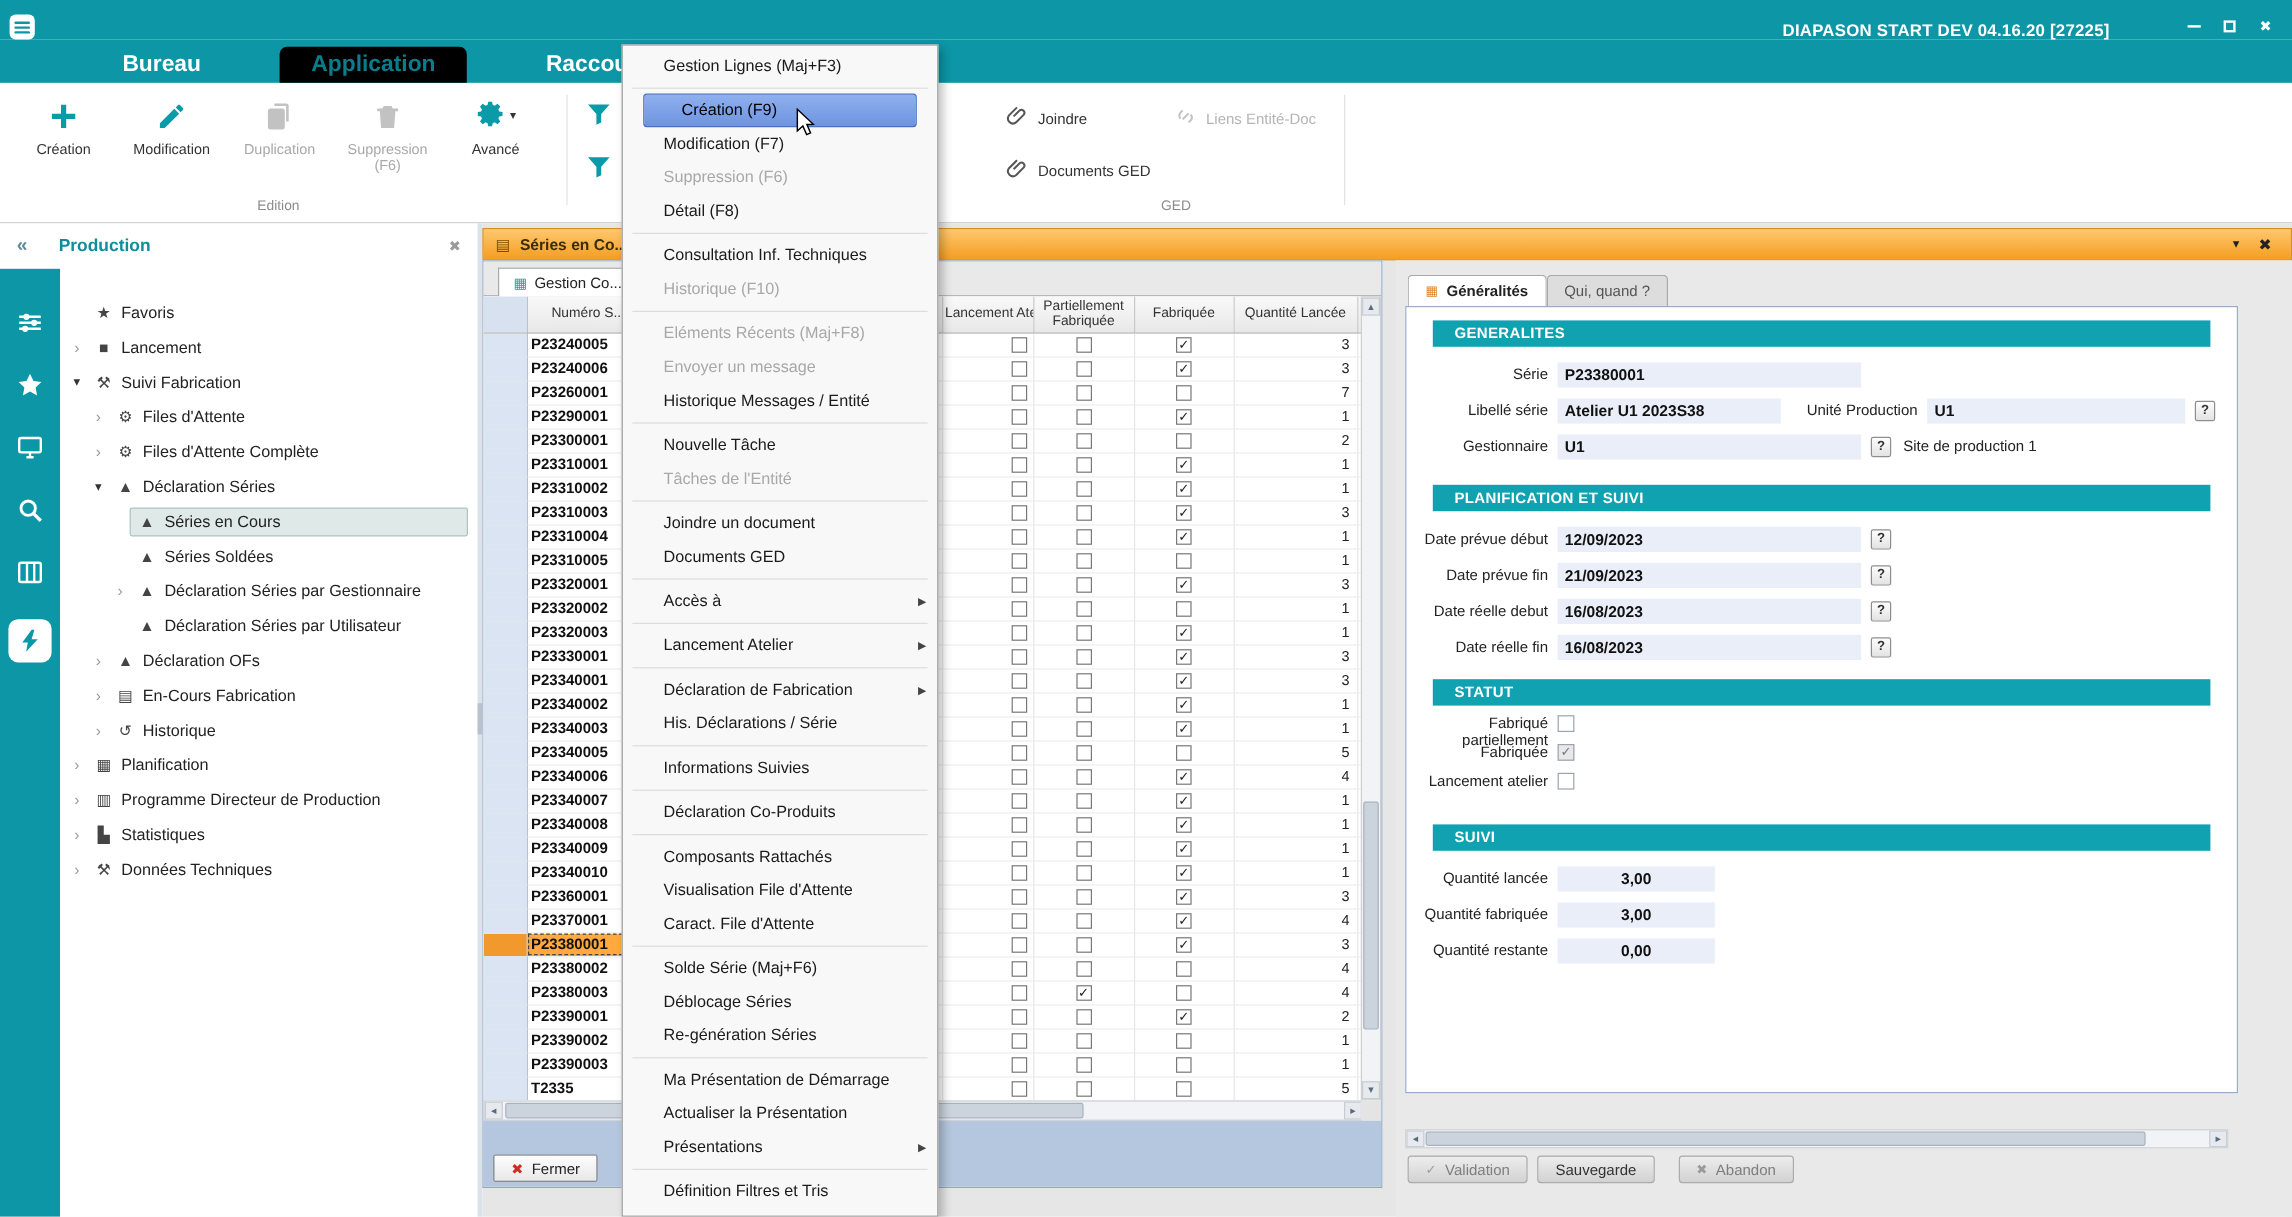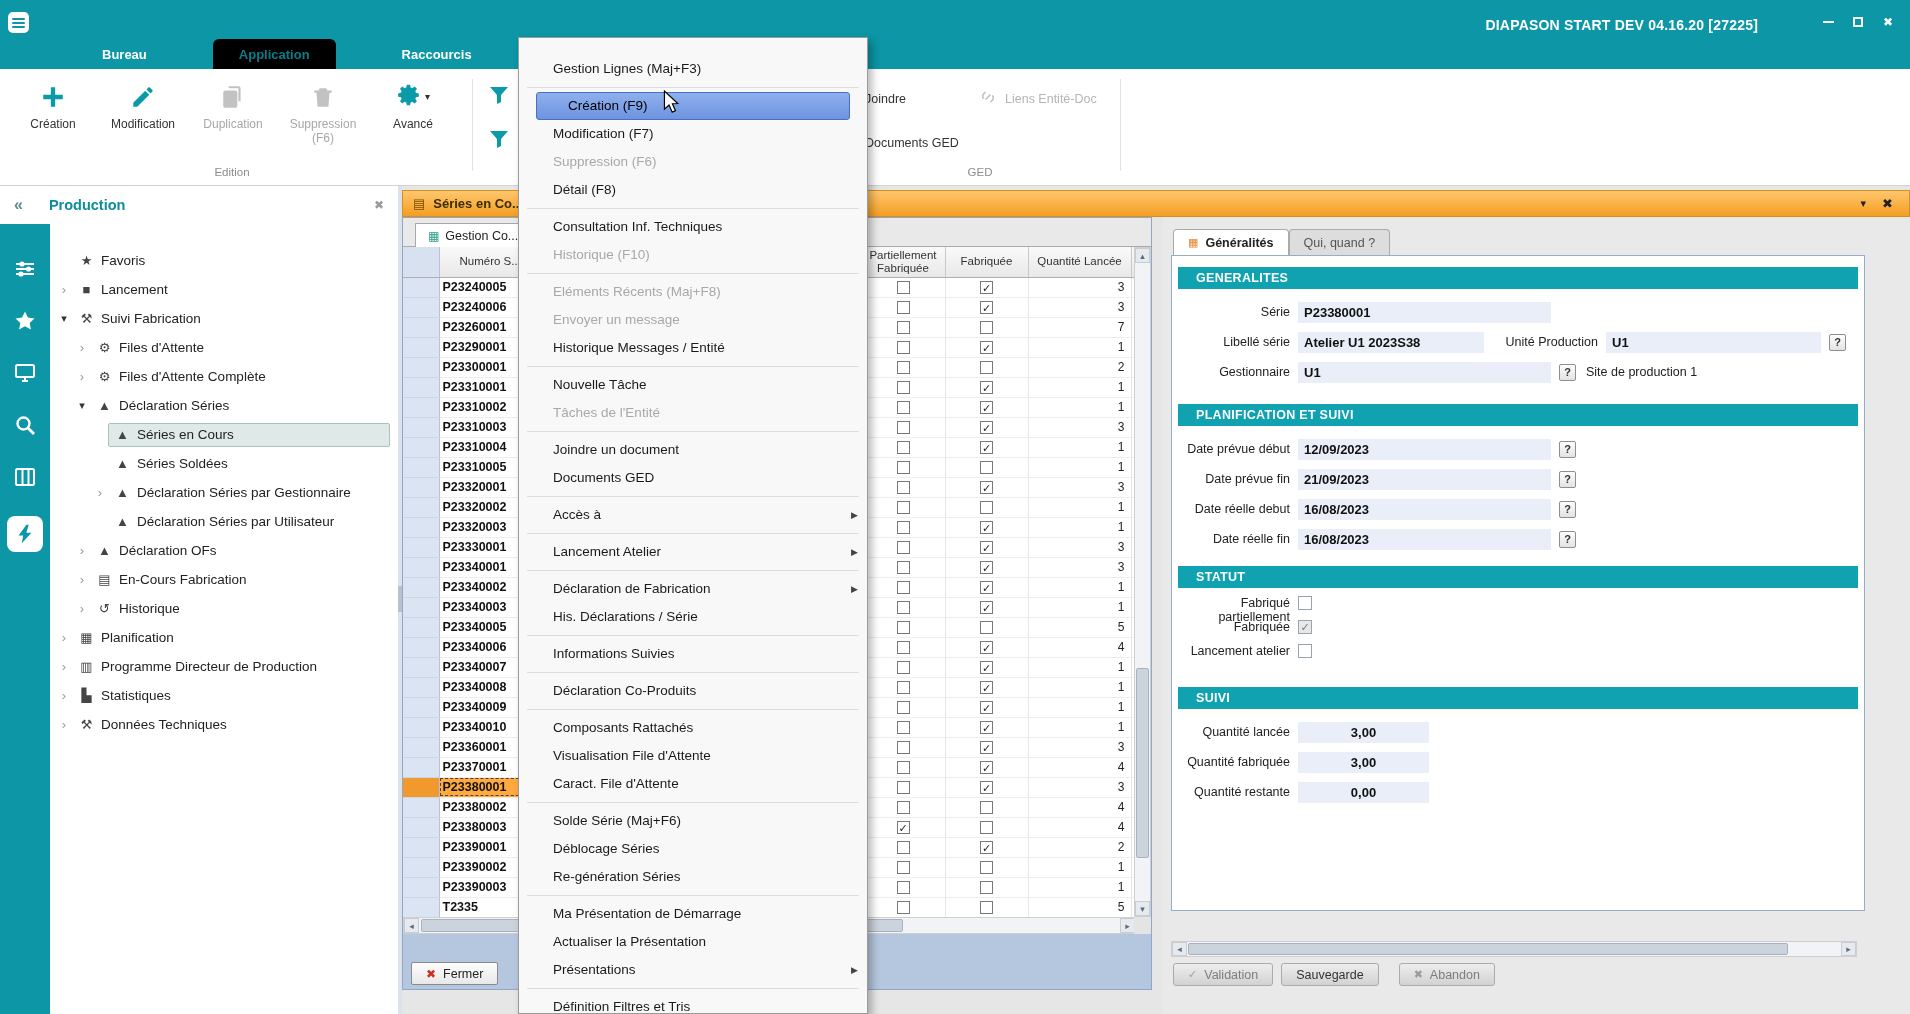--- a/index.html
+++ b/index.html
@@ -12,21 +12,21 @@
 .titlebar{position:absolute;left:0;top:0;right:0;height:33px;background:var(--teal);display:flex;align-items:flex-end;padding:0 8px;z-index:6}
 .appicon{width:21px;height:21px;border-radius:5px;background:#fff;display:flex;flex-direction:column;justify-content:center;gap:2px;padding:0 4px}
 .appicon i{display:block;height:2px;background:var(--teal);border-radius:1px}
 .wtitle{margin-left:auto;color:#fff;font-weight:bold;font-size:14px;margin-right:56px;letter-spacing:.2px}
 .wctl{display:flex;align-items:center;gap:2px}
 .wbtn{width:28px;height:22px;display:flex;align-items:center;justify-content:center;color:#fff;font-size:12px}
 .ico-min{width:11px;height:2px;background:#fff;display:inline-block}
 .ico-max{width:10px;height:10px;border:2px solid #fff;display:inline-block}
 
 .tabrow{position:absolute;left:0;top:33px;right:0;height:36px;background:var(--teal);display:flex;align-items:flex-end;padding-left:76px;gap:40px;z-index:5}
-.rtab{height:30px;display:flex;align-items:center;padding:0 26px;color:#fff;font-weight:bold;font-size:13px}
+.rtab{height:30px;display:flex;align-items:center;padding:0 26px;color:#fff;font-weight:bold;font-size:19px}
 .rtab.active{background:#000000;color:#0B7C8C;border-radius:6px 6px 0 0}
 
 .ribbon{position:absolute;left:0;top:69px;right:0;height:117px;background:#fff;border-bottom:1px solid #D2D2D2;z-index:4}
 .edgrp{position:absolute;left:8px;top:6px;display:flex}
 .rbbtn{width:90px;display:flex;flex-direction:column;align-items:center;padding-top:8px;gap:7px;font-size:12px;color:#333;text-align:center;line-height:1.15}
 .rbbtn.dis{color:#A8A8A8}
 .rbico{height:28px;display:flex;align-items:center;gap:3px}
 .car{font-size:10px;color:#333}
 .grplabel{position:absolute;top:97px;font-size:11.5px;color:#8C8C8C;text-align:center}
 .vsep{position:absolute;top:10px;height:92px;width:1px;background:#E2E2E2}
@@ -89,41 +89,41 @@
 .gfoot{position:absolute;left:0;top:716px;right:0;bottom:0;background:#B5C7DE}
 .fermer{position:absolute;left:8px;bottom:4px;height:23px;background:linear-gradient(#FDFDFD,#E8E8E8);border:1px solid #8A8A8A;border-radius:2px;display:flex;align-items:center;gap:7px;padding:0 14px;font-size:12.5px;color:#222}
 .fx{color:#D22D1E;font-size:12px;font-weight:bold}
 
 .dpanel{position:absolute;left:761px;top:31px;right:0;bottom:0;background:#E9E9E9}
 .dtabs{position:absolute;left:10px;top:12px;display:flex}
 .dtab{height:26px;padding:0 14px;display:flex;align-items:center;gap:7px;background:#DDD;border:1px solid #AAA;border-bottom:none;border-radius:4px 4px 0 0;font-size:12.5px;color:#555}
 .dtab.active{background:#fff;font-weight:bold;color:#222;z-index:2}
 .dtabico{color:#E0862A;font-size:11px}
 .dcard{position:absolute;left:8px;top:38px;width:694px;height:656px;background:#fff;border:1px solid #98AEC6;overflow:hidden}
-.tealbar{height:22px;background:var(--teal2);color:#fff;font-weight:bold;font-size:12.5px;display:flex;align-items:center;padding-left:18px;margin:0 6px;letter-spacing:.3px}
+.tealbar{height:22px;background:var(--teal2);color:#fff;font-weight:bold;font-size:12.5px;display:flex;align-items:center;padding-left:18px;margin:0 22px;letter-spacing:.3px}
 .mt11{margin-top:11px}.mt17{margin-top:17px}.mt12{margin-top:12px}.mt19{margin-top:19px}.mt8s{margin-top:8px}
 .frow{display:flex;align-items:center;height:30px}
 .cbrow{display:flex;align-items:flex-start;height:24px}
 .flabel{width:126px;text-align:right;padding-right:8px;font-size:12.5px;color:#222;flex:none}
 .flabel2{width:122px;text-align:right;padding-right:8px;font-size:12.5px;color:#222;flex:none}
 .fbox{height:21px;background:#E9EEF8;display:flex;align-items:center;padding:0 6px;font-weight:bold;font-size:13px;color:#111}
 .w253{width:253px}.w186{width:186px}.w215{width:215px}.w131{width:131px;justify-content:center}
 .help{width:17px;height:17px;border:1px solid #8E8E8E;background:linear-gradient(#FDFDFD,#E3E3E3);border-radius:2px;font-size:11px;font-weight:bold;color:#333;display:flex;align-items:center;justify-content:center;margin-left:8px;flex:none}
 .ftext{margin-left:10px;font-size:12.5px;color:#222}
 .dcb{width:14px;height:14px;border:1px solid #9AA4AE;background:#fff;font-size:11px;line-height:12px;text-align:center;color:#777}
 .dcb.on{background:#E8E8E8}
 .dscroll{left:8px;top:724px;width:686px;height:16px}
 .dbtns{position:absolute;left:10px;top:746px;display:flex;gap:8px}
 .dbtn{height:23px;padding:0 14px;display:flex;align-items:center;gap:7px;background:linear-gradient(#EDEDED,#D2D2D2);border:1px solid #ABABAB;border-radius:3px;font-size:12.5px;color:#333}
 .dbtn.dis{color:#7E7E7E}
 .bic{font-size:11px;color:#8FA5A0}
 .bic.x{color:#9A9A9A}
 .gap12{margin-left:12px}
 
-.cmenu{position:absolute;left:518px;top:37px;width:350px;bottom:0;background:#F8F8F8;border:1px solid #9B9B9B;box-shadow:4px 4px 8px rgba(0,0,0,.28);padding-top:17px;z-index:100;overflow:hidden}
+.cmenu{position:absolute;left:518px;top:37px;width:264px;bottom:0;background:#F8F8F8;border:1px solid #9B9B9B;box-shadow:4px 4px 8px rgba(0,0,0,.28);padding-top:3px;z-index:100;overflow:hidden}
 .mitem{position:relative;height:28px;line-height:28px;padding:0 26px 0 34px;font-size:13.5px;color:#1A1A1A;white-space:nowrap}
 .mitem.dis{color:#A8A8A8}
 .mitem.hi{margin:0 17px;padding-left:31px;border-radius:3px;background:linear-gradient(var(--hl1),var(--hl2));border:1px solid #4A6FC0;line-height:26px;color:#000}
 .msub{position:absolute;right:9px;top:0;font-size:9px;color:#444}
 .msep{height:1px;background:#DCDCDC;margin:4px 8px}
 
 .cursor{position:absolute;left:660px;top:90px;z-index:300}
 </style>
 </head>
 <body style="--teal: #0C96A6; --teal2: #10A2B0; --or1: #FFC76E; --or2: #F49E22; --hl1: #8FB0EE; --hl2: #6E94E0; --selrow: #FFA93F;">

